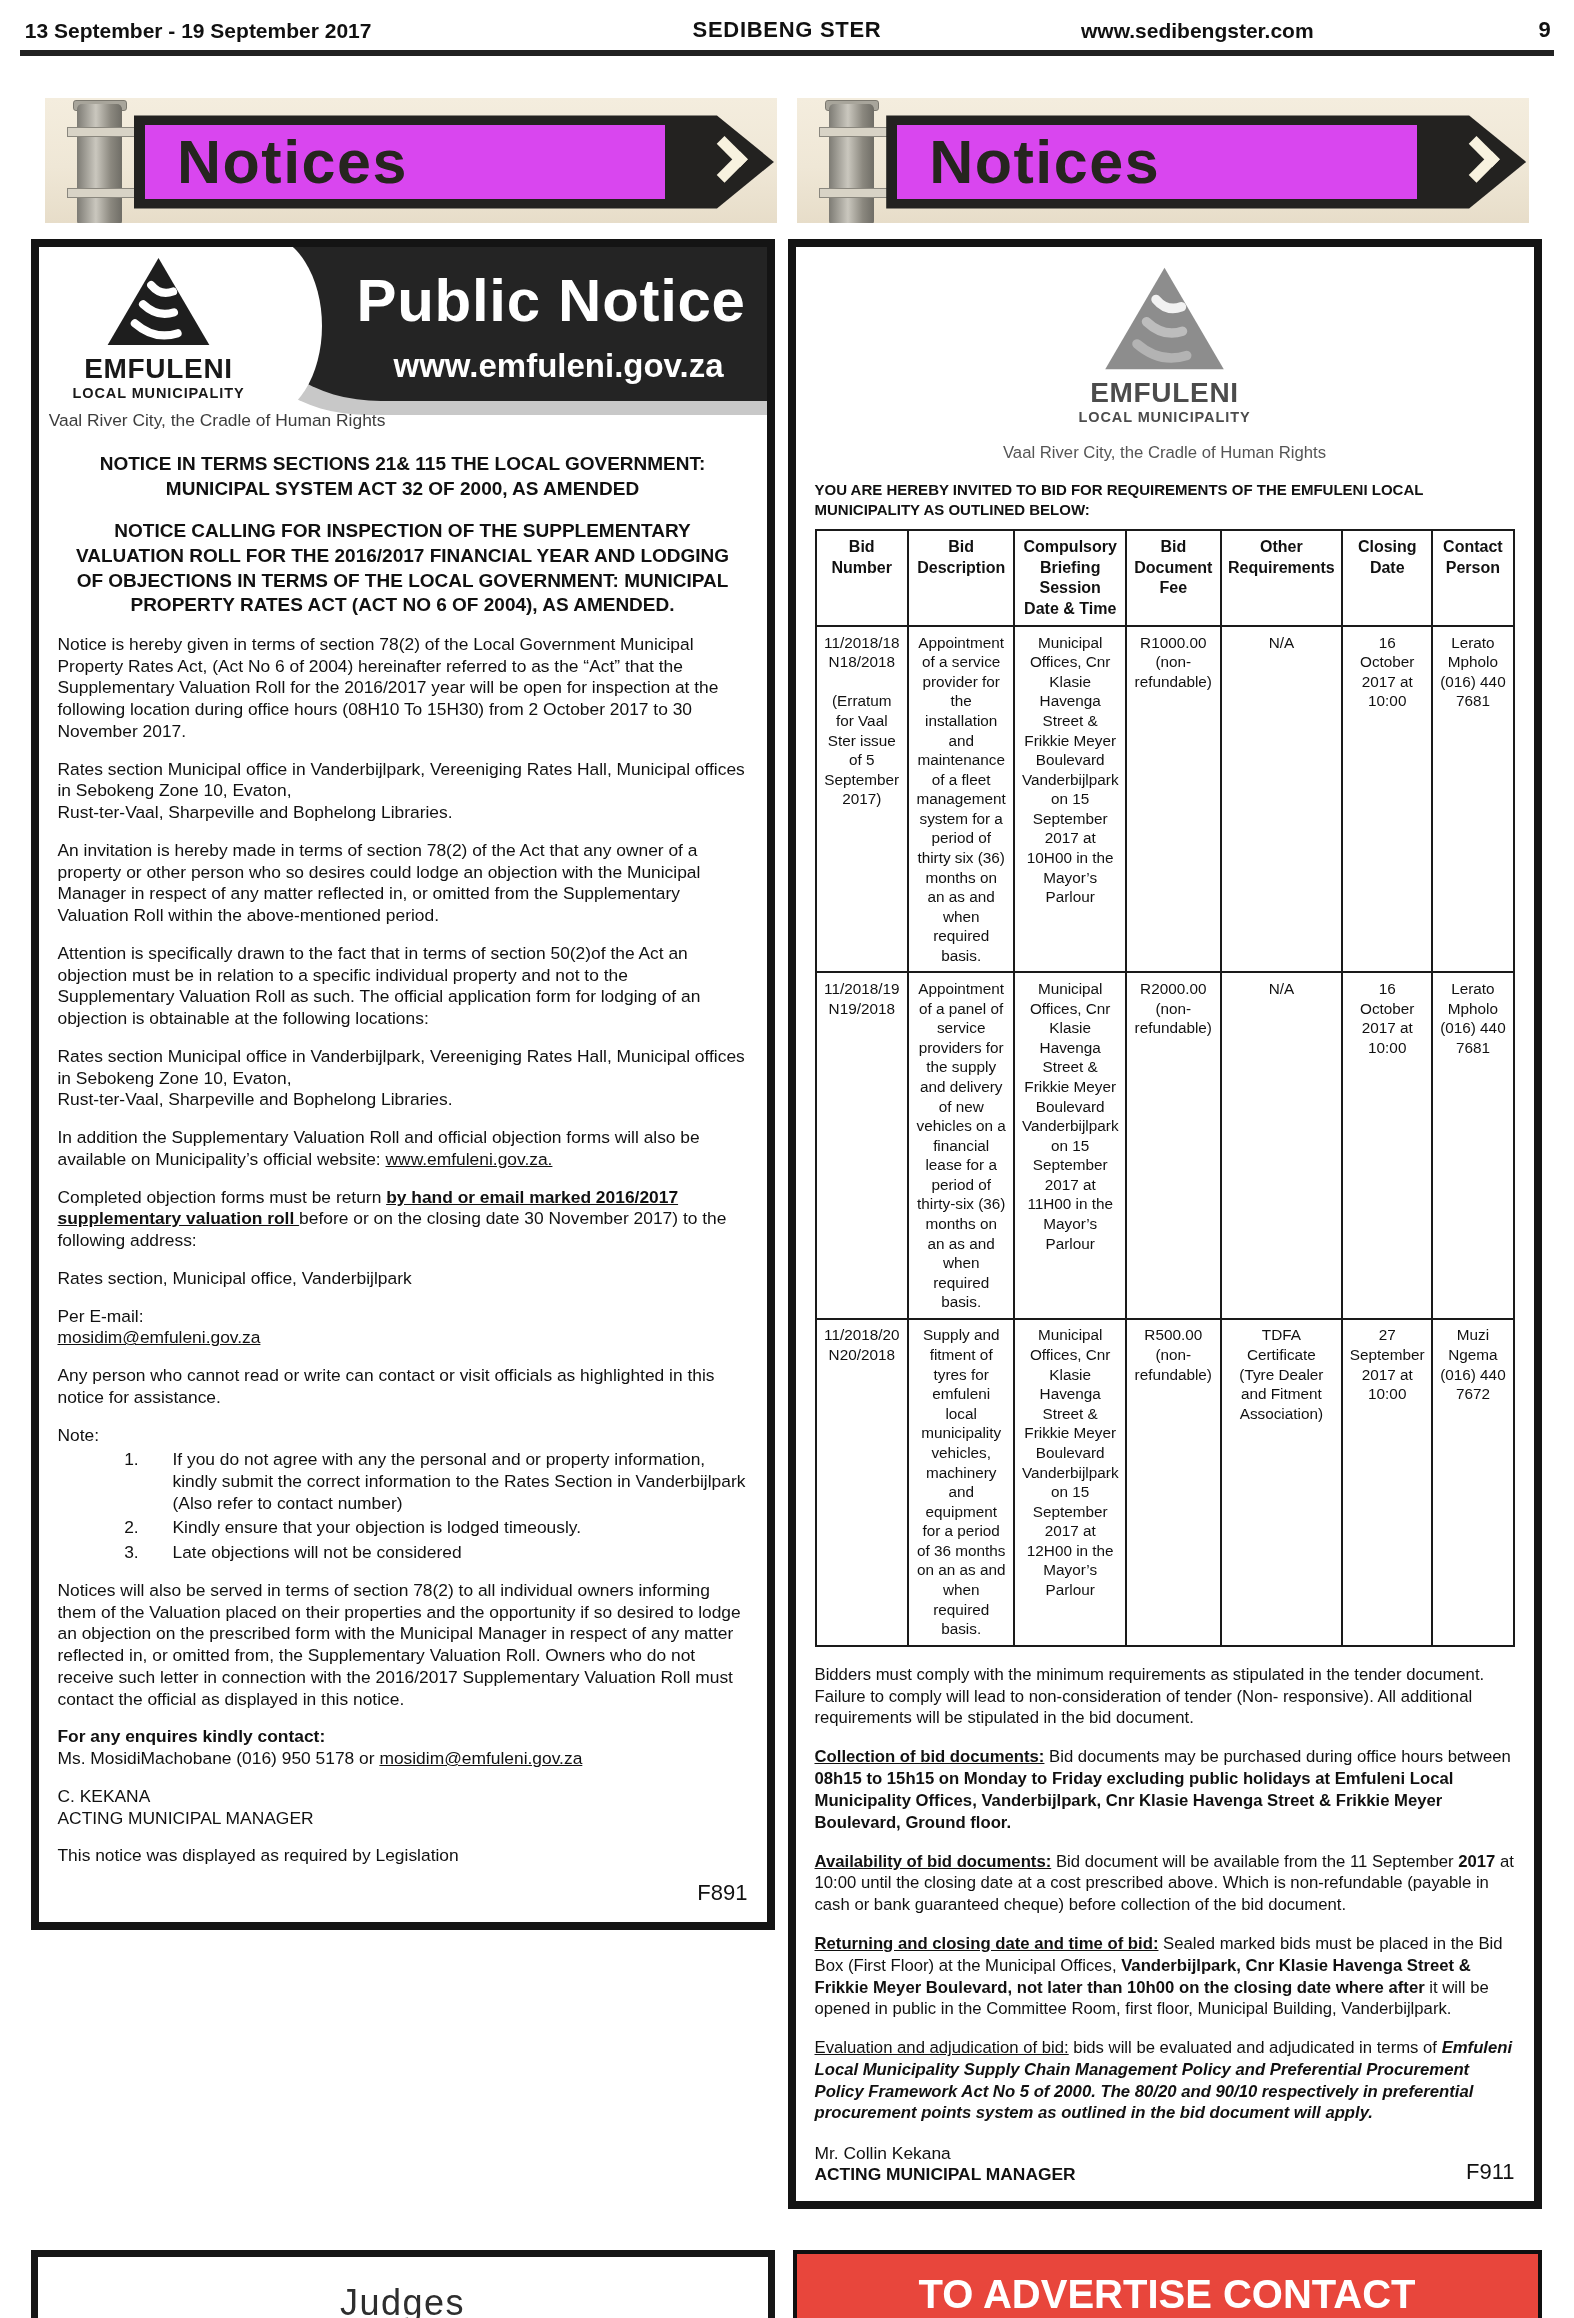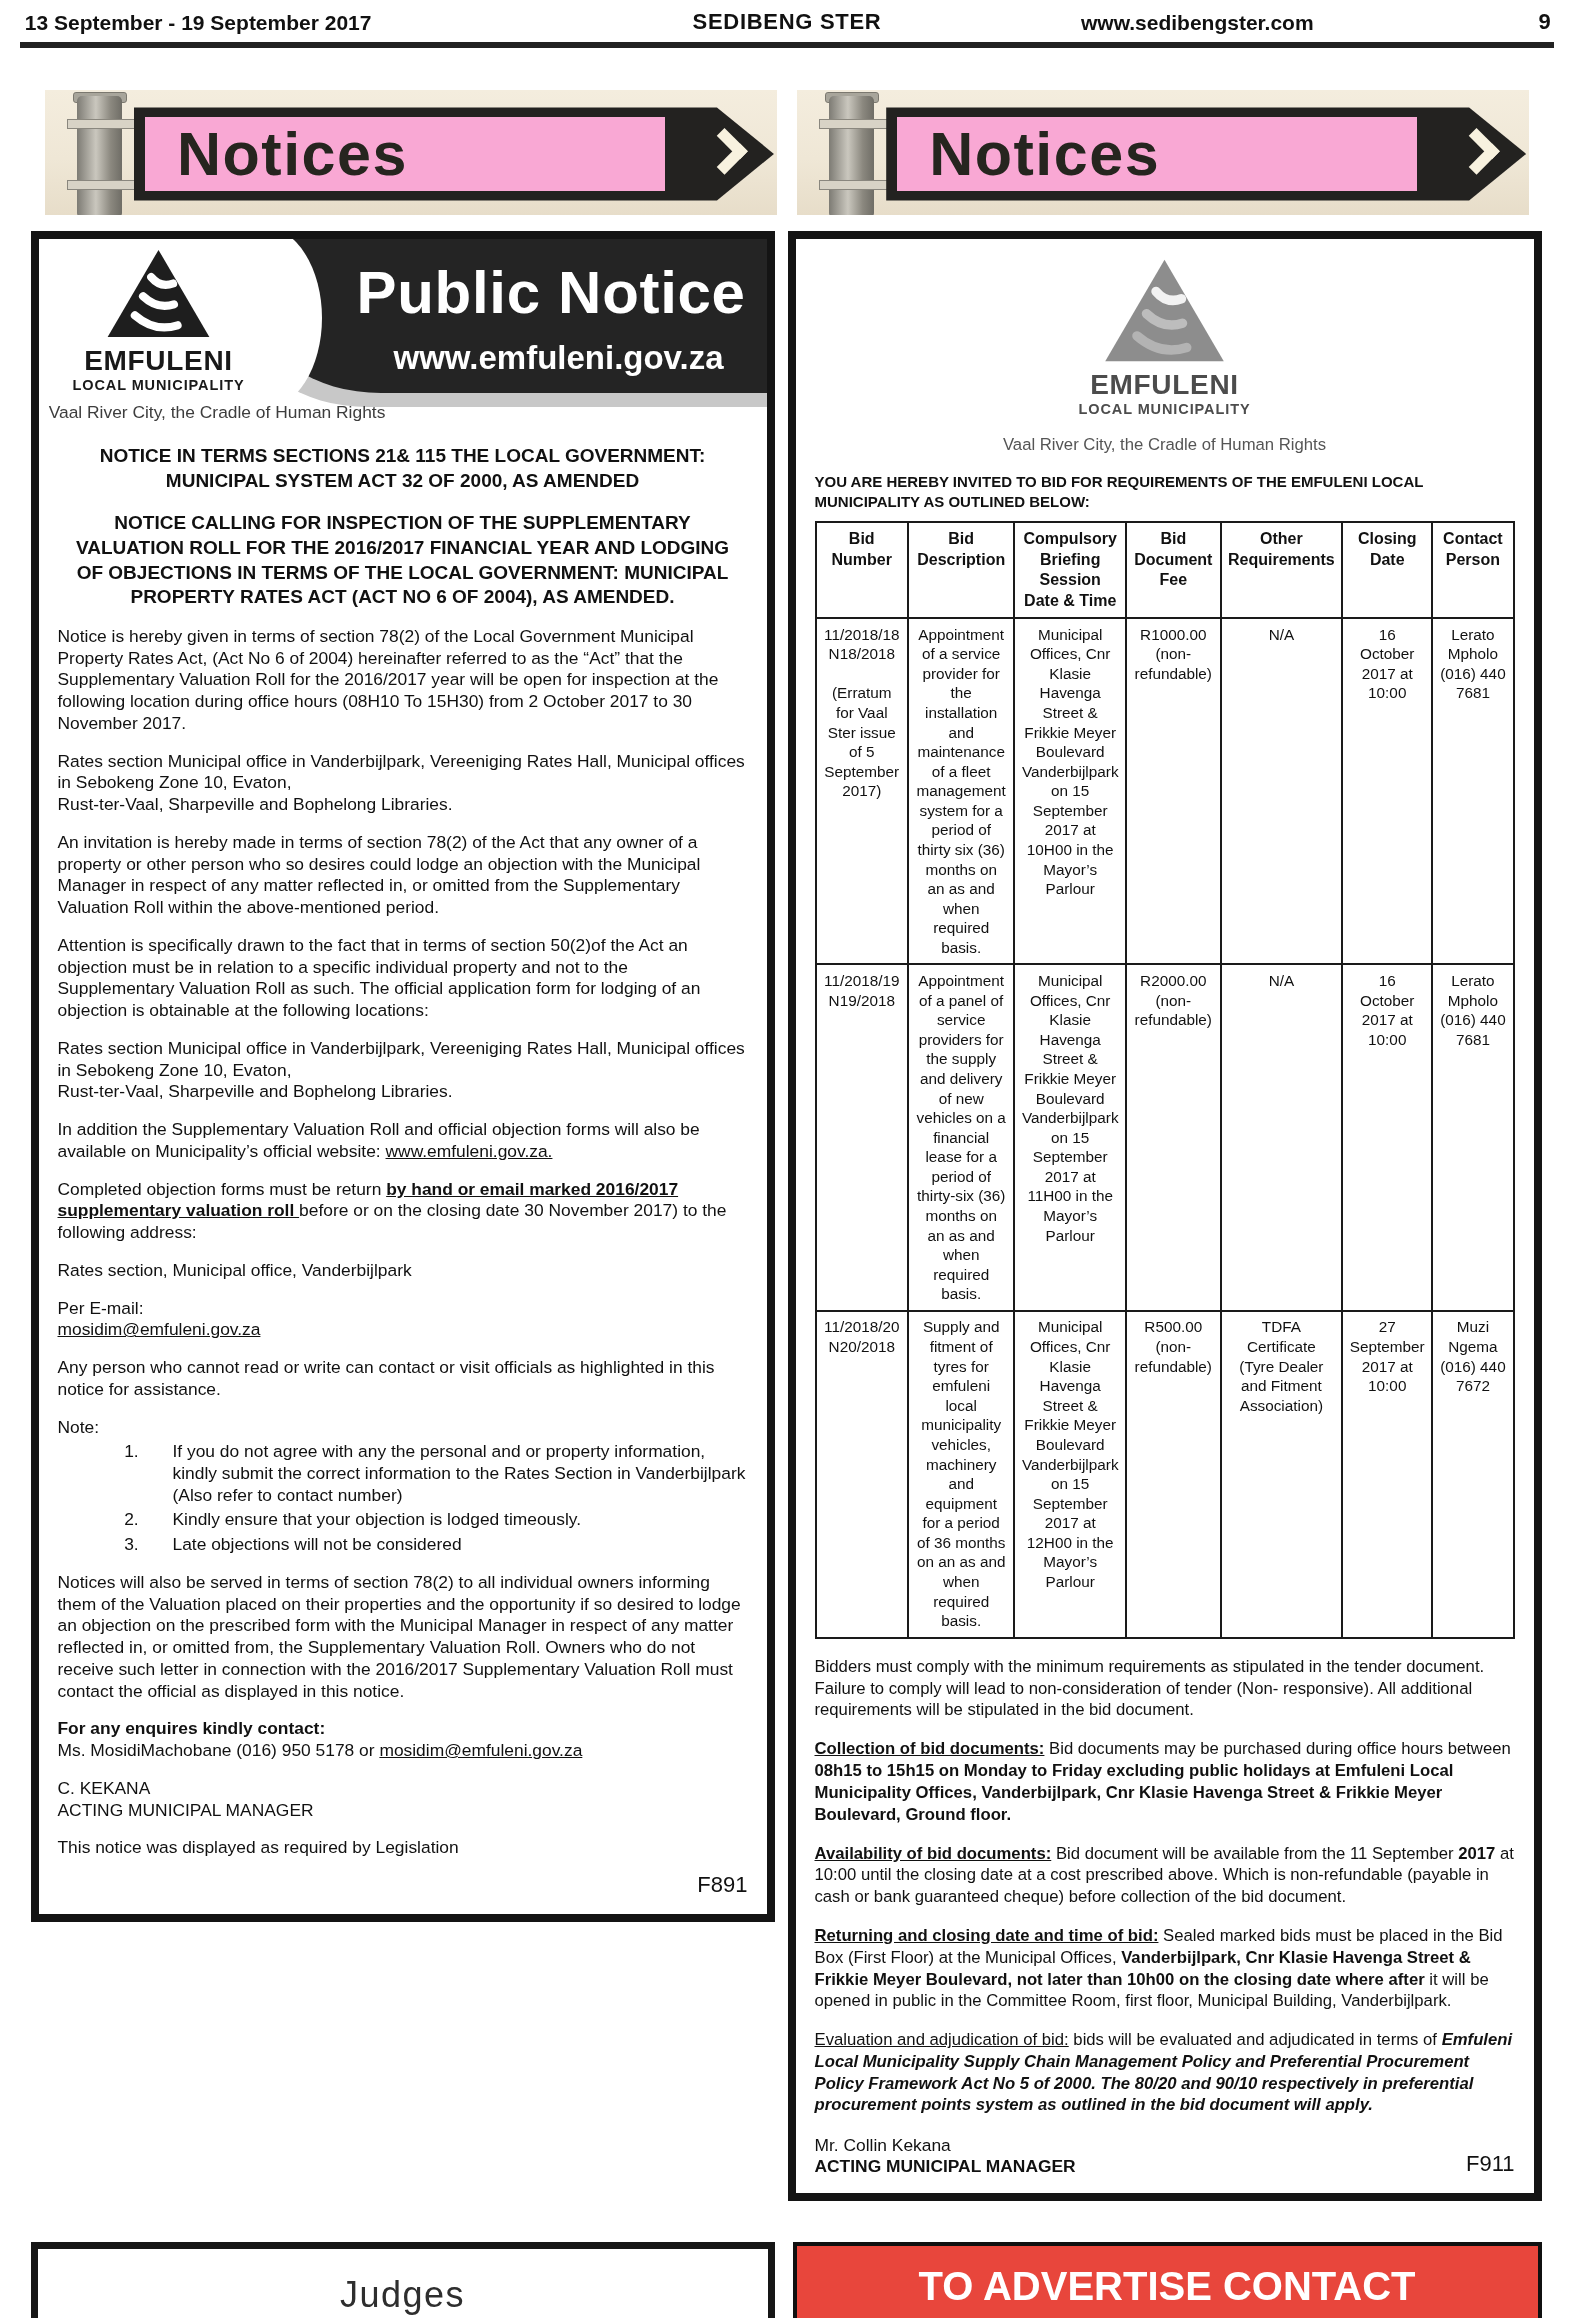--- a/index.html
+++ b/index.html
@@ -4,38 +4,38 @@
 <title>Sedibeng Ster - Notices</title>
 <style>
   * { box-sizing: border-box; }
   html,body { margin:0; padding:0; }
   body {
     width:1574px; height:2319px; overflow:hidden;
     background:#ffffff; color:#111;
     font-family:"Liberation Sans", sans-serif;
   }
   
-  .masthead { position:relative; height:48px; margin:0 20.4px; border-bottom:6.5px solid #222; }
+  .masthead { position:relative; height:56px; margin:0 20.4px; border-bottom:6.5px solid #222; }
   .masthead .mh-date { position:absolute; left:4.4px; bottom:7.3px; font-size:21px; font-weight:bold; }
   .masthead .mh-title { position:absolute; left:50%; transform:translateX(-50%); bottom:7.3px; font-size:22px; font-weight:bold; letter-spacing:0.7px; }
   .masthead .mh-site { position:absolute; right:240px; bottom:7.3px; font-size:21px; font-weight:bold; }
   .masthead .mh-page { position:absolute; right:2.9px; bottom:7.3px; font-size:22px; font-weight:bold; }
 
   
   .banners { display:flex; gap:20.4px; margin:42px 45px 0 45px; }
   .banner { position:relative; flex:1; height:125px; overflow:hidden;
             background:linear-gradient(180deg,#f4edde 0%,#efe7d6 55%,#e7ddc9 100%); }
   .pole { position:absolute; left:32px; top:5.8px; bottom:-2.9px; width:45px; border-radius:5.1px;
           background:linear-gradient(90deg,#7d7b74,#cac7be 42%,#8b887f 75%,#6f6d66); }
   .pole-cap { position:absolute; left:28px; top:1.5px; width:54px; height:11px; background:#a8a59b; border-radius:2.9px; border:0.7px solid #7b786f; }
   .clamp-top { position:absolute; left:22px; top:29px; width:70px; height:9.5px; background:#d8d3c6; border:0.7px solid #8a877e; }
   .clamp-bottom { position:absolute; left:22px; top:90px; width:70px; height:9.5px; background:#d8d3c6; border:0.7px solid #8a877e; }
   .sign { position:absolute; left:89px; right:2.9px; top:17.4px; bottom:14.5px; background:#232220;
           clip-path:polygon(0 0, calc(100% - 57px) 0, 100% 50%, calc(100% - 57px) 100%, 0 100%); }
-  .sign-panel { position:absolute; left:11px; top:9.5px; bottom:9.5px; right:109px; background:#f9a8d4;
+  .sign-panel { position:absolute; left:11px; top:9.5px; bottom:9.5px; right:109px; background:#d946ef;
                 display:flex; align-items:center; padding-left:32px;
                 font-size:61px; font-weight:bold; color:#26251f; letter-spacing:1.5px; }
   .sign-chevron { position:absolute; right:33px; top:50%; width:33px; height:33px;
                   border-top:11px solid #f8f2df; border-right:11px solid #f8f2df;
                   transform:translateY(-58%) rotate(45deg); }
 
   
   .notice-row { display:flex; gap:13px; margin:16px 30.5px 0 30.5px; align-items:flex-start; }
   .box { background:#fff; border:8.7px solid #141414; }
   .left-box  { width:744px; min-height:1656px; padding:0 19px 16px; }

